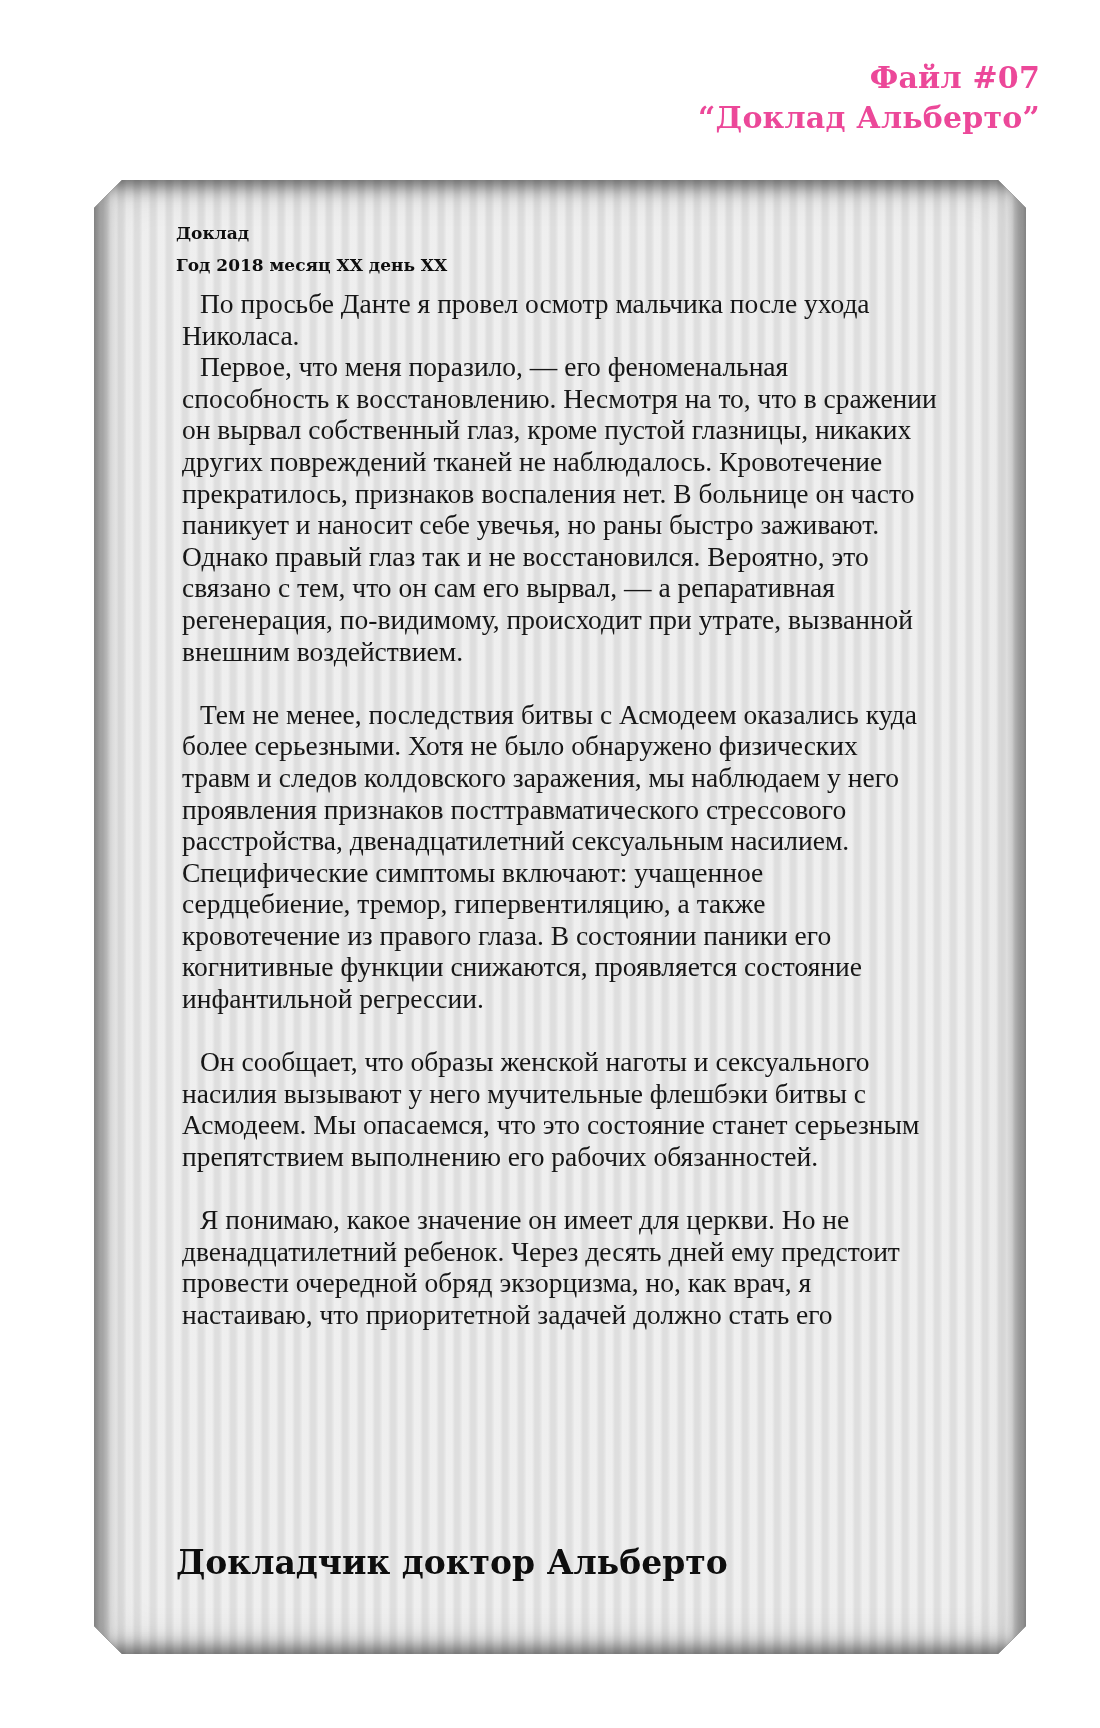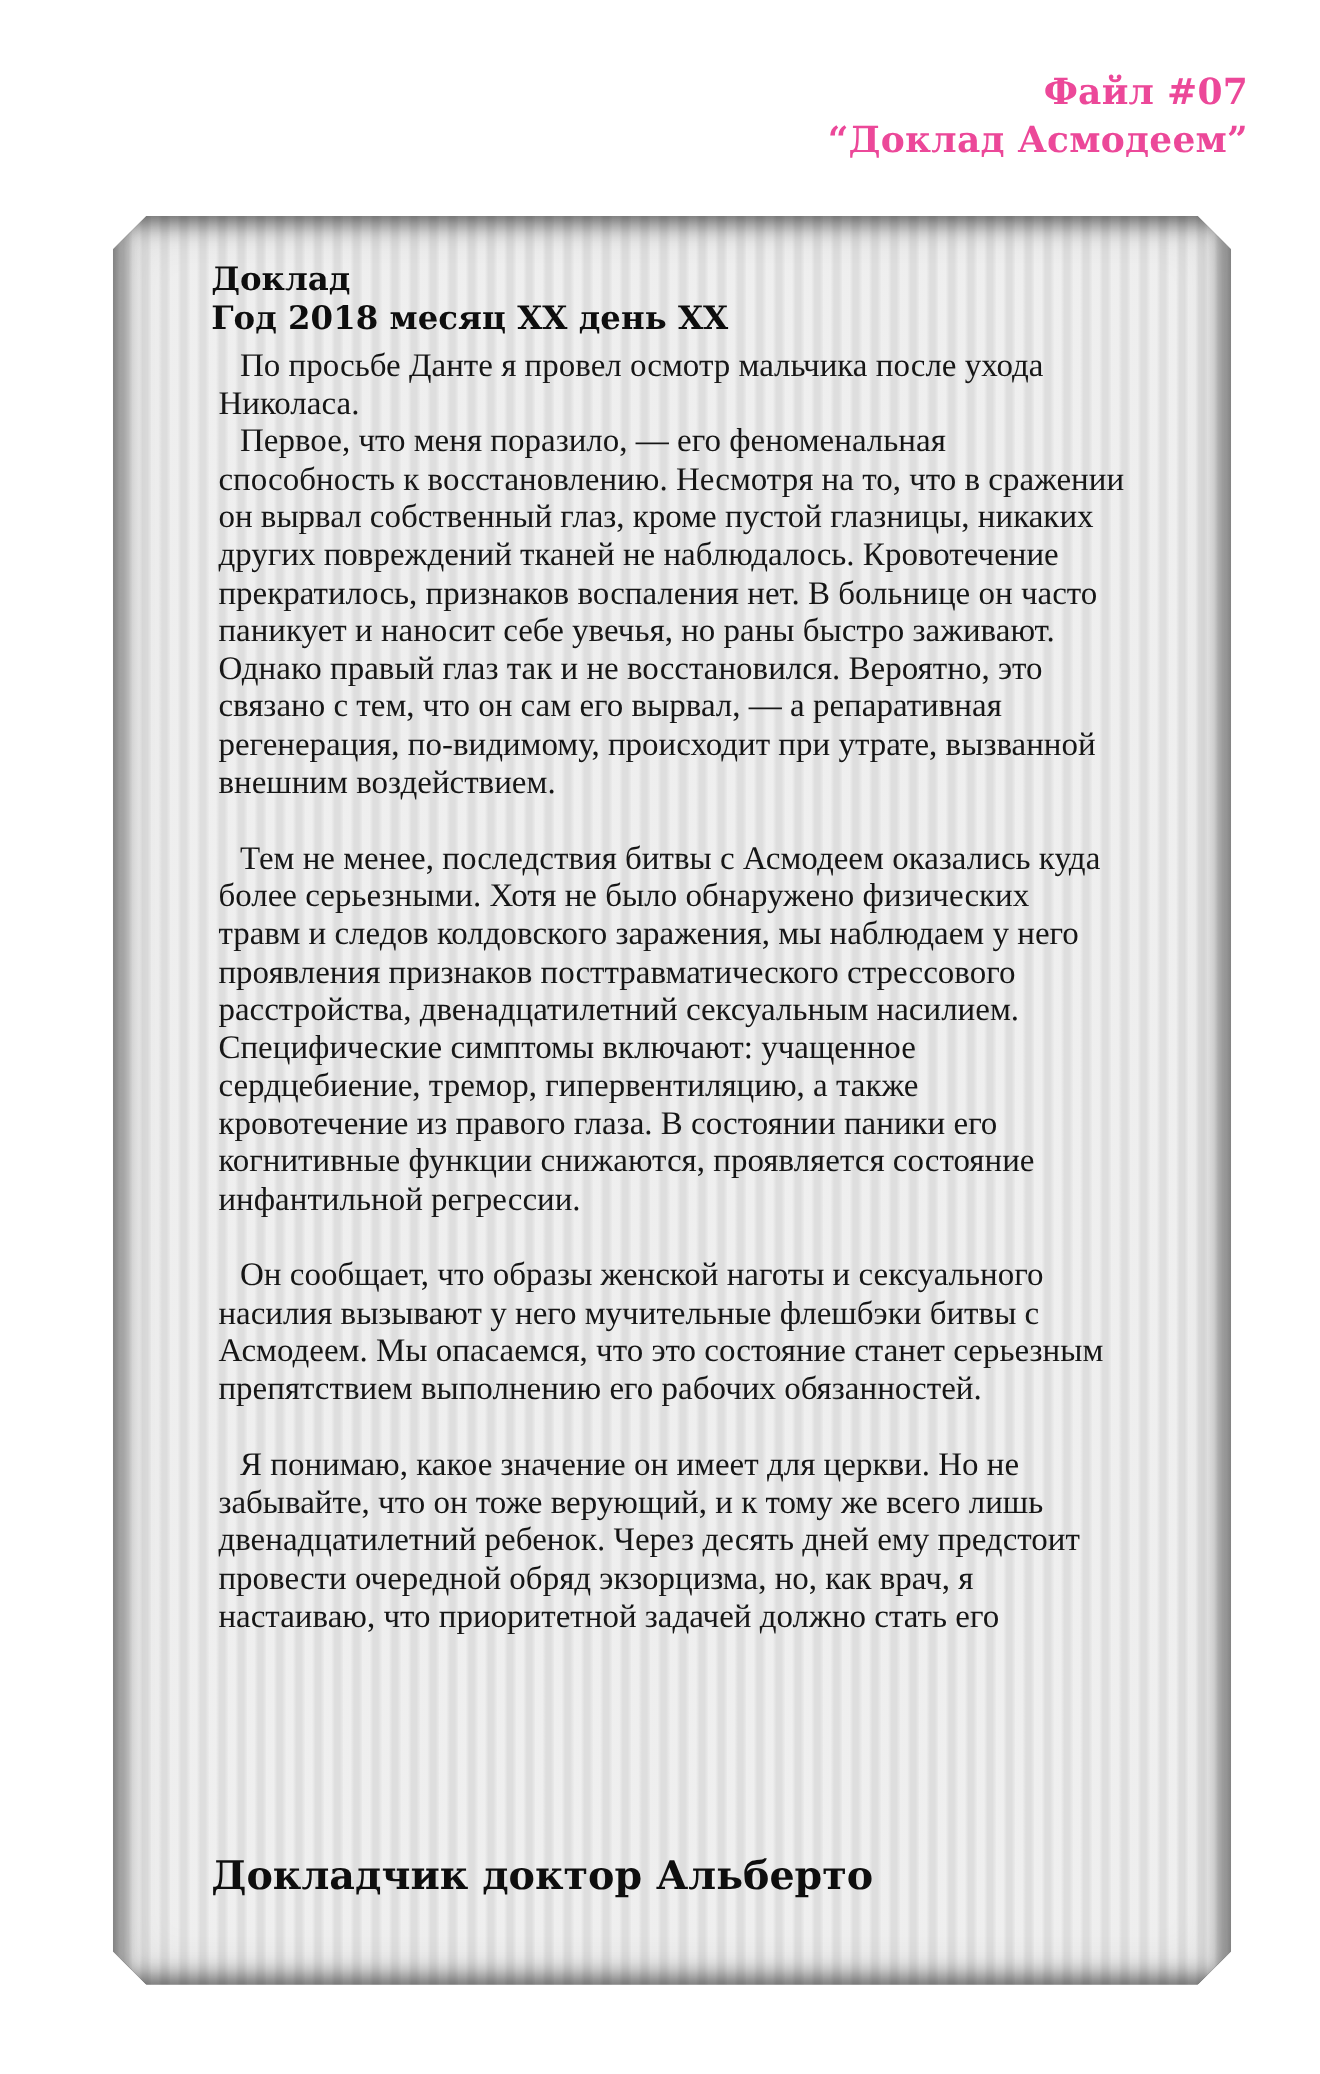--- a/index.html
+++ b/index.html
@@ -55,21 +55,21 @@
     .panel-content {
       position: absolute;
       left: 0; top: 0; right: 0; bottom: 0;
       padding: 0;
     }
     .report-head {
       position: absolute;
       left: 82px;
       top: 38px;
       font-weight: bold;
-      font-size: 27px;
+      font-size: 17px;
       line-height: 31.5px;
       color: #0e0e0e;
     }
     .report-head .line { display: block; }
 
     .body-text {
       position: absolute;
       left: 44px;
       top: 108px;
       width: 860px;
@@ -96,21 +96,21 @@
       line-height: 31.5px;
       color: #0e0e0e;
       white-space: nowrap;
     }
   </style>
 </head>
 <body>
 
 <div class="file-header">
   <span class="line">Файл #07</span>
-  <span class="line">“Доклад Асмодеем”</span>
+  <span class="line">“Доклад Альберто”</span>
 </div>
 
 <div class="panel-wrap">
   <div class="panel">
     <div class="panel-content">
 
       <div class="report-head">
         <span class="line">Доклад</span>
         <span class="line">Год 2018 месяц XX день XX</span>
       </div>
@@ -149,21 +149,20 @@
         <p class="para">
           <span class="line indent">Он сообщает, что образы женской наготы и сексуального</span>
           <span class="line">насилия вызывают у него мучительные флешбэки битвы с</span>
           <span class="line">Асмодеем. Мы опасаемся, что это состояние станет серьезным</span>
           <span class="line">препятствием выполнению его рабочих обязанностей.</span>
         </p>
         <div class="gap"></div>
 
         <p class="para">
           <span class="line indent">Я понимаю, какое значение он имеет для церкви. Но не</span>
-          <span class="line">забывайте, что он тоже верующий, и к тому же всего лишь</span>
           <span class="line">двенадцатилетний ребенок. Через десять дней ему предстоит</span>
           <span class="line">провести очередной обряд экзорцизма, но, как врач, я</span>
           <span class="line">настаиваю, что приоритетной задачей должно стать его</span>
         </p>
       </div>
 
       <div class="signature">Докладчик доктор Альберто</div>
 
     </div>
   </div>

